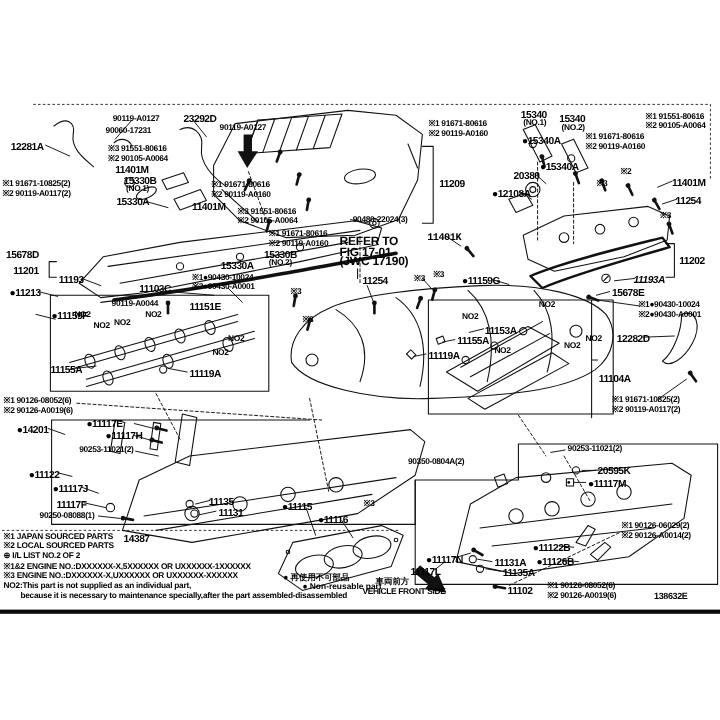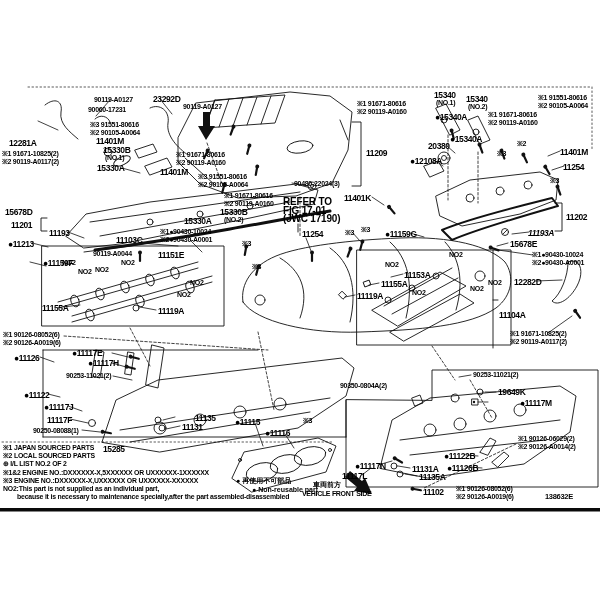--- a/index.html
+++ b/index.html
@@ -217,21 +217,21 @@
         <rect x="340" y="293" width="6" height="5" transform="rotate(45 343 295)"></rect>
         <rect x="472" y="399" width="6" height="6"></rect>
         <circle cx="474" cy="402" r="1.2" fill="#111" stroke="none"></circle>
       </g>
 
       <path fill="#111" stroke="none" d="M350,471 L362,481 L365,478 L372,494 L354,491 L357,487 L345,477 Z"></path>
     </g>
   </svg>
 
   <div id="label-layer">
-      <span class="lbl" style="left: 9px; top: 118px; margin-top: 21px;">12281A</span>
+      <span class="lbl" style="left: 9px; top: 118px;">12281A</span>
       <span class="lbl sm" style="left: 94px; top: 96px;">90119-A0127</span>
       <span class="lbl sm" style="left: 88px; top: 106px;">90060-17231</span>
       <span class="lbl" style="left: 153px; top: 95px;">23292D</span>
       <span class="lbl sm" style="left: 183px; top: 103px;">90119-A0127</span>
       <span class="lbl sm" style="left: 90px; top: 121px;">※3 91551-80616</span>
       <span class="lbl sm" style="left: 90px; top: 129px;">※2 90105-A0064</span>
       <span class="lbl" style="left: 96px; top: 137px;">11401M</span>
       <span class="lbl" style="left: 103px; top: 146px;">15330B</span>
       <span class="lbl sm" style="left: 105px; top: 154px;">(NO.1)</span>
       <span class="lbl" style="left: 97px; top: 164px;">15330A</span>
@@ -261,21 +261,21 @@
       <span class="lbl sm" style="left: 488px; top: 119px;">※2 90119-A0160</span>
       <span class="lbl sm" style="left: 538px; top: 94px;">※1 91551-80616</span>
       <span class="lbl sm" style="left: 538px; top: 102px;">※2 90105-A0064</span>
       <span class="lbl" style="left: 428px; top: 142px;">20380</span>
       <span class="lbl" style="left: 410px; top: 157px; text-align: right;">●12108A</span>
       <span class="lbl" style="left: 560px; top: 148px;">11401M</span>
       <span class="lbl" style="left: 563px; top: 163px;">11254</span>
       <span class="lbl sm" style="left: 550px; top: 177px;">※3</span>
       <span class="lbl sm" style="left: 517px; top: 140px;">※2</span>
       <span class="lbl sm" style="left: 497px; top: 150px;">※3</span>
-      <span class="lbl" style="left: 344px; top: 194px;">11401K</span>
+      <span class="lbl" style="left: 356px; top: 194px; font-family: Liberation Mono, monospace;">11401K</span>
       <span class="lbl" style="left: 566px; top: 213px;">11202</span>
       <span class="lbl" style="left: 528px; top: 229px; font-style: italic;">11193A</span>
       <span class="lbl" style="left: 510px; top: 240px;">15678E</span>
       <span class="lbl sm" style="left: 532px; top: 251px;">※1●90430-10024</span>
       <span class="lbl sm" style="left: 532px; top: 259px;">※2●90430-A0001</span>
       <span class="lbl" style="left: 514px; top: 278px;">12282D</span>
       <span class="lbl" style="left: 499px; top: 311px;">11104A</span>
       <span class="lbl sm" style="left: 510px; top: 330px;">※1 91671-10825(2)</span>
       <span class="lbl sm" style="left: 510px; top: 338px;">※2 90119-A0117(2)</span>
       <span class="lbl" style="left: 5px; top: 208px;">15678D</span>
@@ -305,38 +305,38 @@
       <span class="lbl sm" style="left: 385px; top: 261px;">NO2</span>
       <span class="lbl" style="left: 404px; top: 271px;">11153A</span>
       <span class="lbl" style="left: 381px; top: 280px;">11155A</span>
       <span class="lbl sm" style="left: 449px; top: 251px;">NO2</span>
       <span class="lbl sm" style="left: 412px; top: 289px;">NO2</span>
       <span class="lbl sm" style="left: 470px; top: 285px;">NO2</span>
       <span class="lbl sm" style="left: 488px; top: 279px;">NO2</span>
       <span class="lbl" style="left: 357px; top: 292px;">11119A</span>
       <span class="lbl sm" style="left: 3px; top: 331px;">※1 90126-08052(6)</span>
       <span class="lbl sm" style="left: 3px; top: 339px;">※2 90126-A0019(6)</span>
-      <span class="lbl" style="left: 14px; top: 354px;">●11126</span>
+      <span class="lbl" style="left: 14px; top: 354px;">●14201</span>
       <span class="lbl" style="left: 24px; top: 391px;">●11122</span>
       <span class="lbl" style="left: 72px; top: 349px;">●11117E</span>
       <span class="lbl" style="left: 88px; top: 359px;">●11117H</span>
       <span class="lbl sm" style="left: 66px; top: 372px;">90253-11021(2)</span>
       <span class="lbl" style="left: 44px; top: 403px;">●11117J</span>
       <span class="lbl" style="left: 47px; top: 416px;">11117F</span>
       <span class="lbl sm" style="left: 33px; top: 427px;">90250-08088(1)</span>
-      <span class="lbl" style="left: 195px; top: 414px;">11135</span>
+      <span class="lbl" style="left: 174px; top: 414px;">11135</span>
       <span class="lbl" style="left: 182px; top: 423px;">11131</span>
-      <span class="lbl" style="left: 103px; top: 445px;">15285</span>
+      <span class="lbl" style="left: 103px; top: 445px;">14387</span>
       <span class="lbl" style="left: 235px; top: 418px;">●11115</span>
       <span class="lbl" style="left: 265px; top: 429px;">●11116</span>
       <span class="lbl sm" style="left: 303px; top: 417px;">※3</span>
       <span class="lbl sm" style="left: 340px; top: 382px;">90350-0804A(2)</span>
       <span class="lbl sm" style="left: 473px; top: 371px;">90253-11021(2)</span>
-      <span class="lbl" style="left: 498px; top: 388px;">19649K</span>
-      <span class="lbl" style="left: 490px; top: 399px; margin-left: 30px;">●11117M</span>
+      <span class="lbl" style="left: 498px; top: 388px;">20595K</span>
+      <span class="lbl" style="left: 490px; top: 399px;">●11117M</span>
       <span class="lbl sm" style="left: 518px; top: 435px;">※1 90126-06029(2)</span>
       <span class="lbl sm" style="left: 518px; top: 443px;">※2 90126-A0014(2)</span>
       <span class="lbl" style="left: 444px; top: 452px;">●11122B</span>
       <span class="lbl" style="left: 447px; top: 464px;">●11126B</span>
       <span class="lbl" style="left: 355px; top: 462px;">●11117N</span>
       <span class="lbl" style="left: 342px; top: 472px;">11117L</span>
       <span class="lbl" style="left: 412px; top: 465px; text-align: right;">11131A</span>
       <span class="lbl" style="left: 419px; top: 473px;">11135A</span>
       <span class="lbl" style="left: 423px; top: 488px;">11102</span>
       <span class="lbl sm" style="left: 456px; top: 485px;">※1 90126-08052(6)</span>

